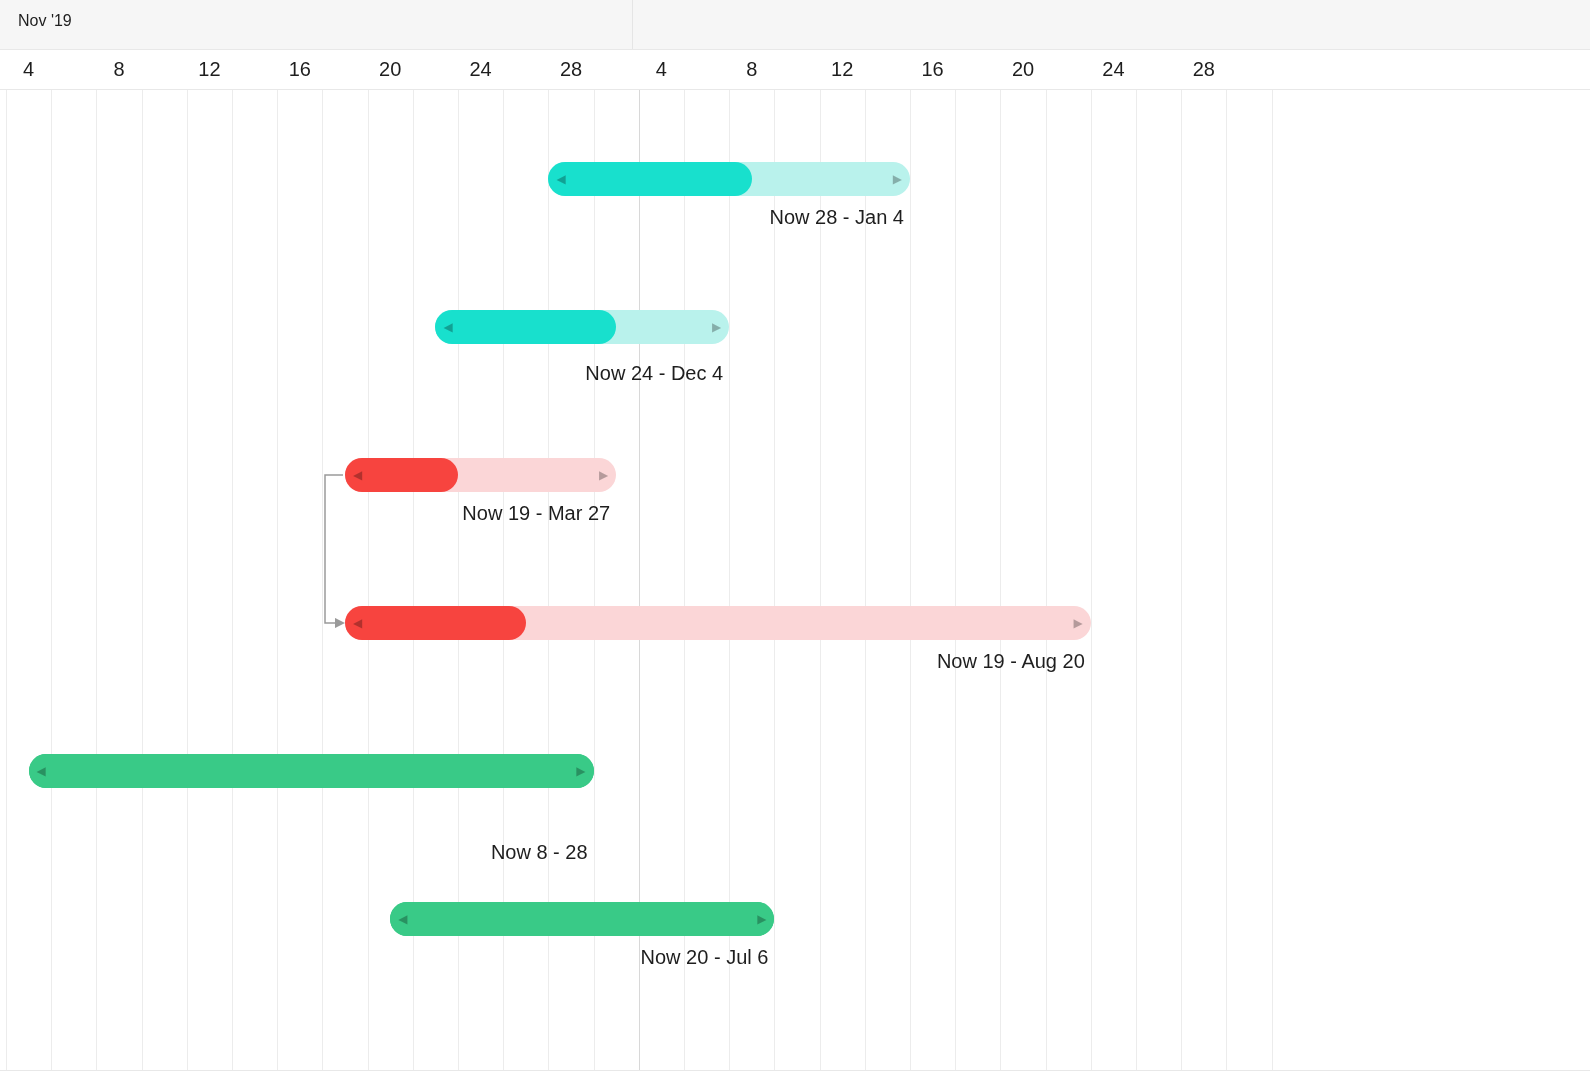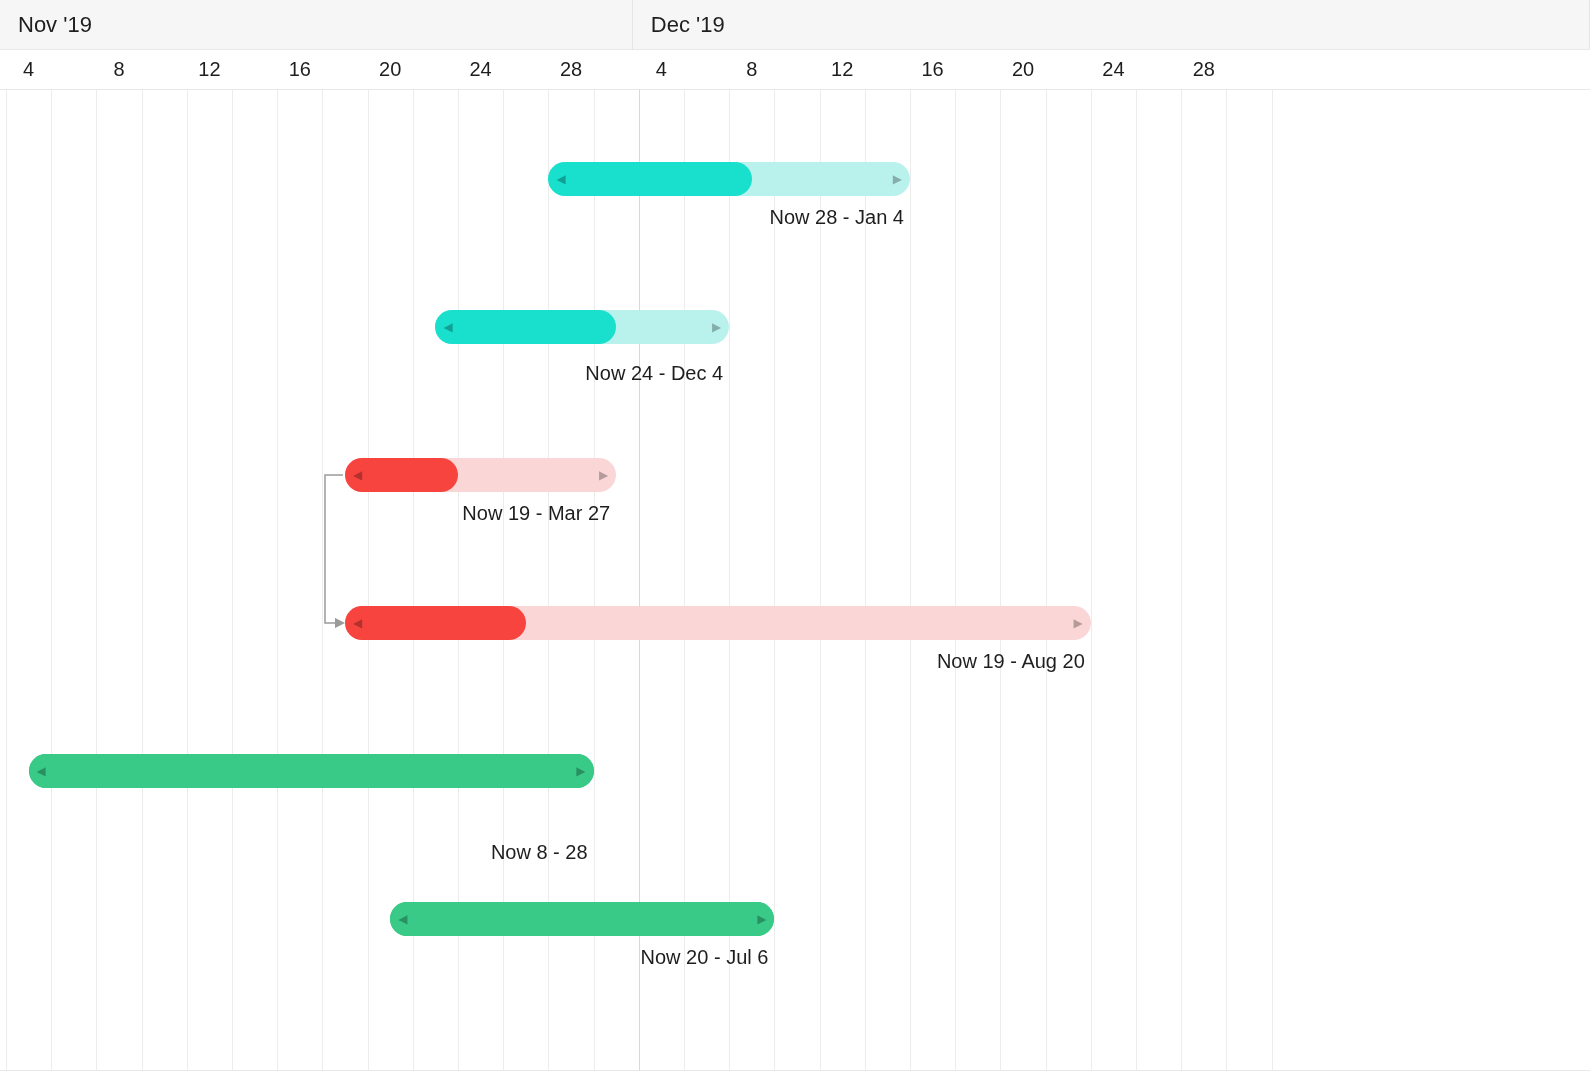--- a/index.html
+++ b/index.html
@@ -19,21 +19,21 @@
     position: absolute;
     top: 0; left: 0; right: 0;
     height: 50px;
     background: #f6f6f6;
     border-bottom: 1px solid #e8e8e8;
     display: flex;
     z-index: 5;
   }
   .month-cell {
     padding: 12px 18px;
-    font-size: 22px;
+    font-size: 16px;
     color: #1e1e1e;
     border-right: 1px solid #e5e5e5;
   }
   .day-header {
     position: absolute;
     top: 50px; left: 0; right: 0;
     height: 40px;
     z-index: 5;
     border-bottom: 1px solid #e8e8e8;
     background: #fff;
@@ -101,23 +101,20 @@
   }
 </style>
 </head>
 <body>
 
 <div class="gantt-wrap">
 
   <div class="header">
     <div class="month-cell" id="month-0" style="width: 632.8px;">
       <span>Nov '19</span>
-    </div>
-    <div class="month-cell" id="month-1" style="flex: 1 1 0%;">
-      <span>Dec '19</span>
     </div>
   </div>
 
   <div class="day-header" id="day-header">
       <span class="day-tick" style="left: 28.6px;">4</span>
       <span class="day-tick" style="left: 119px;">8</span>
       <span class="day-tick" style="left: 209.4px;">12</span>
       <span class="day-tick" style="left: 299.8px;">16</span>
       <span class="day-tick" style="left: 390.2px;">20</span>
       <span class="day-tick" style="left: 480.6px;">24</span>

